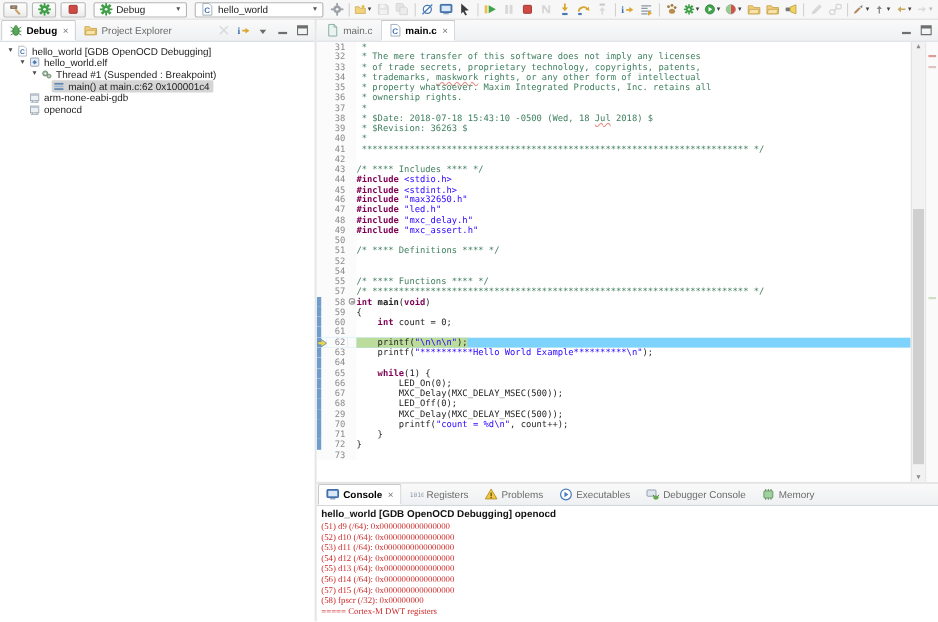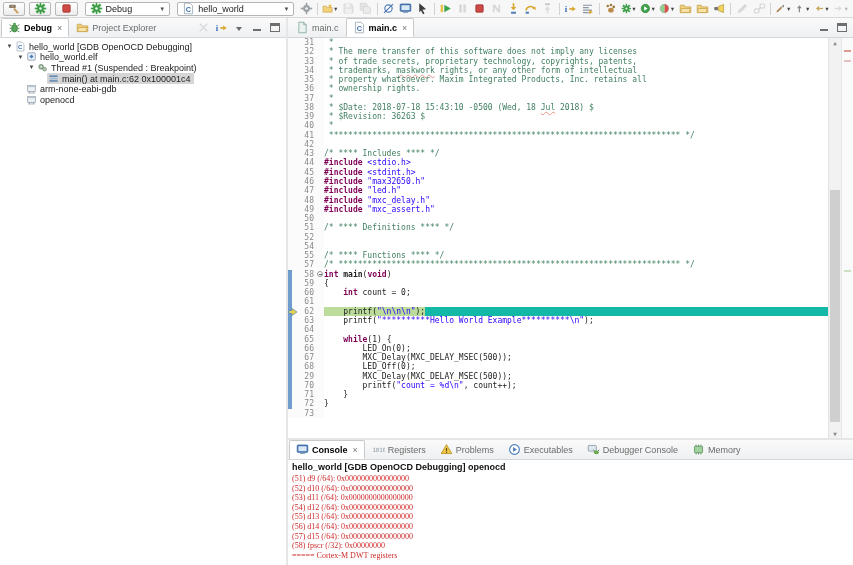--- a/index.html
+++ b/index.html
@@ -53,21 +53,21 @@
   .eline { display:flex; height:9.28px; line-height:9.3px; position:relative; }
   .eline .ann { width:9px; flex:none; position:relative; background:#fbfbfb; }
   .eline.range .ann::before { content:""; position:absolute; left:0; top:0; bottom:0; width:4px; background:#6f9ccd; }
   .eline .ann svg { position:absolute; left:0.5px; top:1px; }
   .eline .lnum { width:19px; flex:none; text-align:right; color:#8a8a8a; padding-right:2px; background:#fbfbfb; }
   .eline .fold { width:8px; flex:none; position:relative; background:#fbfbfb; }
   .foldc { position:absolute; left:1px; top:1.5px; width:6px; height:6px; border:1px solid #9a9a9a;
            border-radius:50%; background:#fff; }
   .foldc::after { content:""; position:absolute; left:1px; top:2px; width:2.5px; height:0.8px; background:#666; }
   .eline .code { white-space:pre; flex:1; }
-  .eline.cur { background:#14b8a6; }
+  .eline.cur { background:#7dd3fc; }
   .eline.cur .codewrap { background:#bcdc9c; }
   .tk-c { color:#3f7f5f; } .tk-k { color:#7f0055; font-weight:bold; }
   .tk-s { color:#2a00ff;text-align:right; } .tk-fn { font-weight:bold; }
   .tk-sp { text-decoration:underline wavy #e2928a; text-decoration-thickness:1px; }
 
   .vscroll { width:13px; flex:none; background:#f2f2f2; border-left:1px solid #e2e2e2; position:relative; }
   .vscroll .arr { position:absolute; left:0; width:100%; text-align:center; color:#8a8a8a; font-size:6px; }
   .vscroll .thumb { position:absolute; left:1px; right:1px; top:38%; height:58%; background:#cfcfcf; }
   .overview { width:12px; flex:none; background:#fafafa; border-left:1px solid #e6e6e6; position:relative; }
   .ovmark { position:absolute; left:2px; right:2px; height:2px; }

